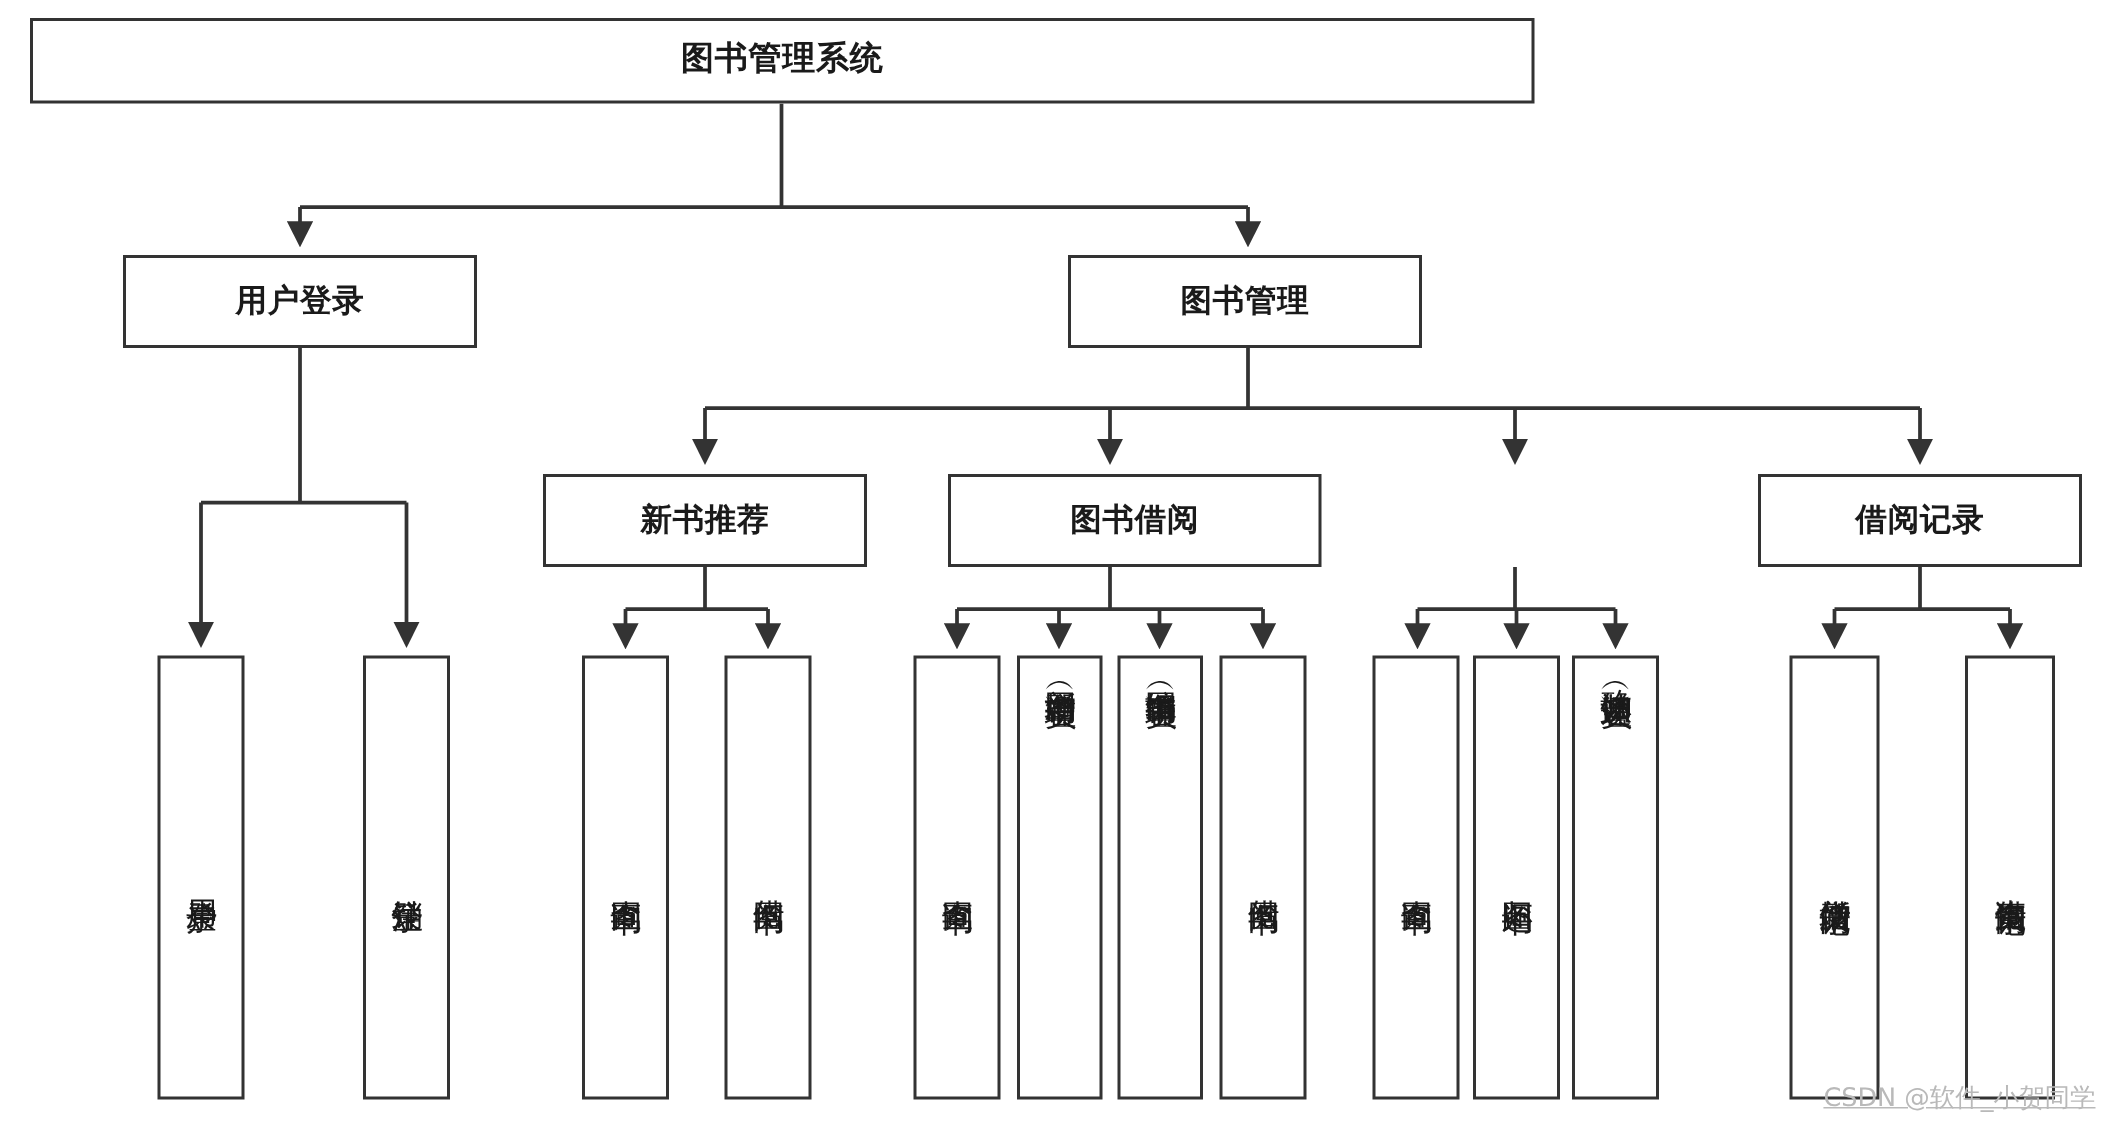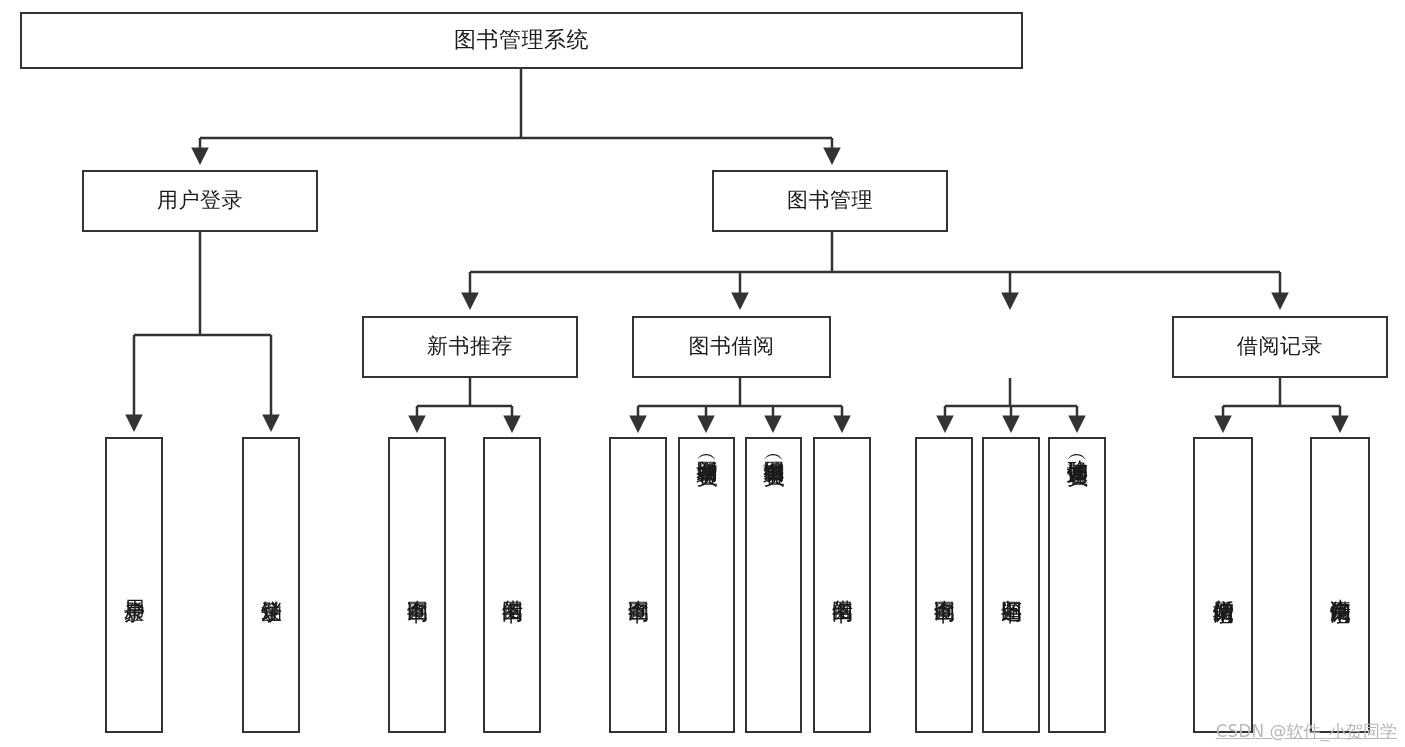--- a/index.html
+++ b/index.html
@@ -39,20 +39,21 @@
   .node .label {
     display: block;
     text-align: center;
     line-height: 1.12;
   }
   
   .node.horiz .label {
     writing-mode: horizontal-tb;
     font-size: 21px;
     letter-spacing: 0.5px;
+    font-weight: bold;
   }
   .node.root .label {
     font-size: 22px;
   }
   
   .node.vert {
     align-items: flex-start;
     padding-top: 4px;
   }
   .node.vert .label {
@@ -141,21 +142,21 @@
   <div class="node horiz" style="left:82px; top:170px; width:236px; height:62px;">
     <span class="label">用户登录</span>
   </div>
   <div class="node horiz" style="left:362px; top:316px; width:216px; height:62px;">
     <span class="label">新书推荐</span>
   </div>
 
   <div class="node horiz" style="left:712px; top:170px; width:236px; height:62px;">
     <span class="label">图书管理</span>
   </div>
-  <div class="node horiz" style="left:632px; top:316px; width:199px; height:62px;">
+  <div class="node horiz" style="left:632px; top:316px; width:249px; height:62px;">
     <span class="label">图书借阅</span>
   </div>
   <div class="node horiz" style="left:1172px; top:316px; width:216px; height:62px;">
     <span class="label">借阅记录</span>
   </div>
 
   <div class="node vert center" style="left:105px; top:437px; width:58px; height:296px;">
     <span class="label">用户登录</span>
   </div>
   <div class="node vert center" style="left:242px; top:437px; width:58px; height:296px;">

